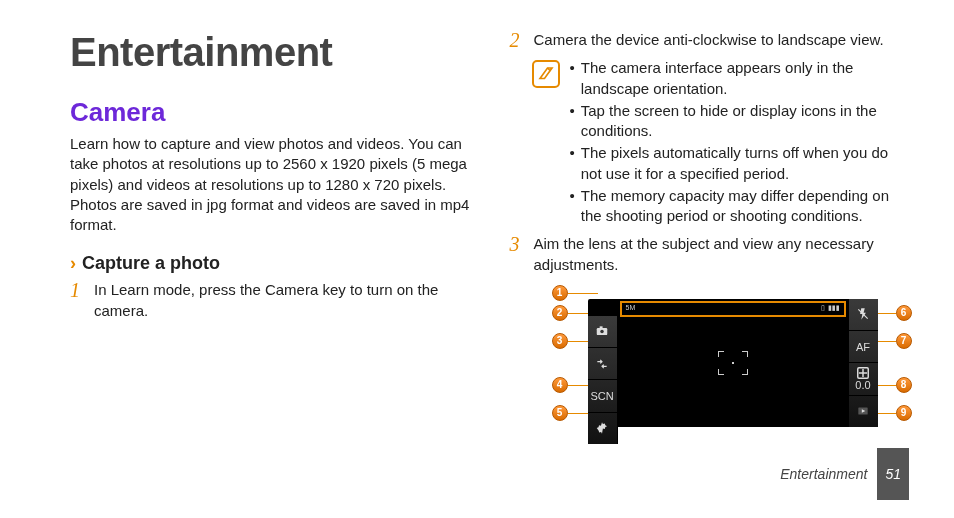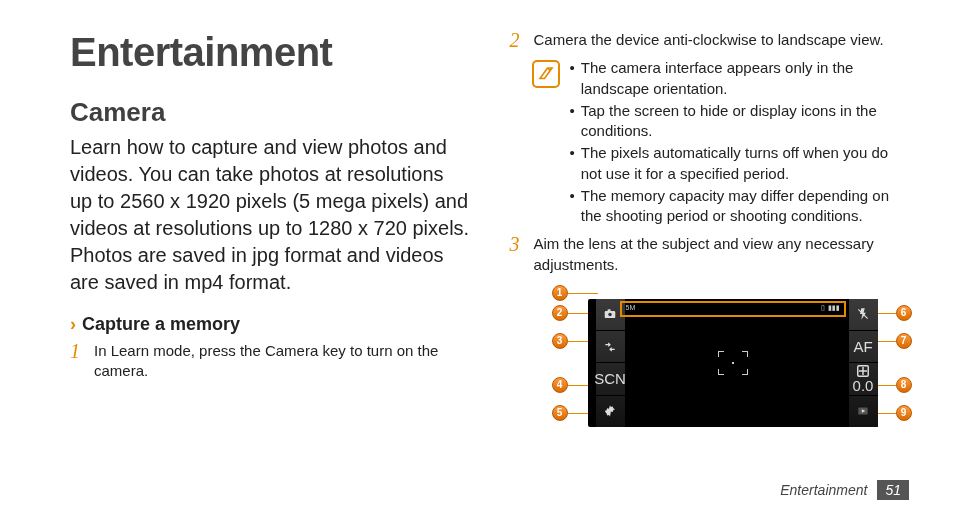--- a/index.html
+++ b/index.html
@@ -24,25 +24,25 @@
   h1.title {
     font-size: 40px;
     font-weight: 600;
     color: #444;
     margin-bottom: 22px;
     letter-spacing: -0.5px;
   }
   h2.section {
     font-size: 26px;
     font-weight: 600;
-    color: #404040;
+    color: #6d28d9;
     margin-bottom: 6px;
   }
   p.intro {
-    font-size: 20px;
+    font-size: 15px;
     line-height: 1.35;
     color: #222;
     margin-bottom: 18px;
   }
   .subhead {
     display: flex;
     align-items: center;
     gap: 6px;
     margin-bottom: 6px;
   }
@@ -160,29 +160,29 @@
   }
   .cam-left, .cam-right {
     position: absolute;
     top: 0;
     width: 30px;
     height: 100%;
     background: linear-gradient(#3a3a3a, #111);
     display: flex;
     flex-direction: column;
   }
-  .cam-left { left: 8px; border-right: 1px solid #000; }
+  .cam-left { left: 0; border-right: 1px solid #000; margin-top: 17px; }
   .cam-right { right: 0; border-left: 1px solid #000; }
   .cam-btn {
     flex: 1;
     display: flex;
     align-items: center;
     justify-content: center;
     color: #ddd;
-    font-size: 15px;
+    font-size: 11px;
     border-bottom: 1px solid #000;
   }
   .cam-btn:last-child { border-bottom: none; }
   .cam-btn svg { width: 14px; height: 14px; }
   .topbar-hl {
     position: absolute;
     top: 2px;
     left: 32px;
     right: 32px;
     height: 16px;
@@ -228,35 +228,35 @@
     align-items: center;
     gap: 10px;
     font-style: italic;
     font-size: 14px;
     color: #444;
   }
   .page-num {
     background: #555;
     color: #fff;
     font-style: italic;
-    padding: 2px 8px;
+    padding: 18px 8px;
     font-size: 14px;
   }
 </style>
 </head>
 <body>
 
 <div class="columns">
   <div class="col">
     <h1 class="title">Entertainment</h1>
     <h2 class="section">Camera</h2>
     <p class="intro">Learn how to capture and view photos and videos. You can take photos at resolutions up to 2560 x 1920 pixels (5 mega pixels) and videos at resolutions up to 1280 x 720 pixels. Photos are saved in jpg format and videos are saved in mp4 format.</p>
     <div class="subhead">
       <span class="chev">›</span>
-      <span class="label">Capture a memory</span>
+      <span class="label">Capture a photo</span>
     </div>
     <div class="step">
       <div class="num">1</div>
       <div class="body">In Learn mode, press the Camera key to turn on the camera.</div>
     </div>
   </div>
 
   <div class="col">
     <div class="step">
       <div class="num">2</div>

